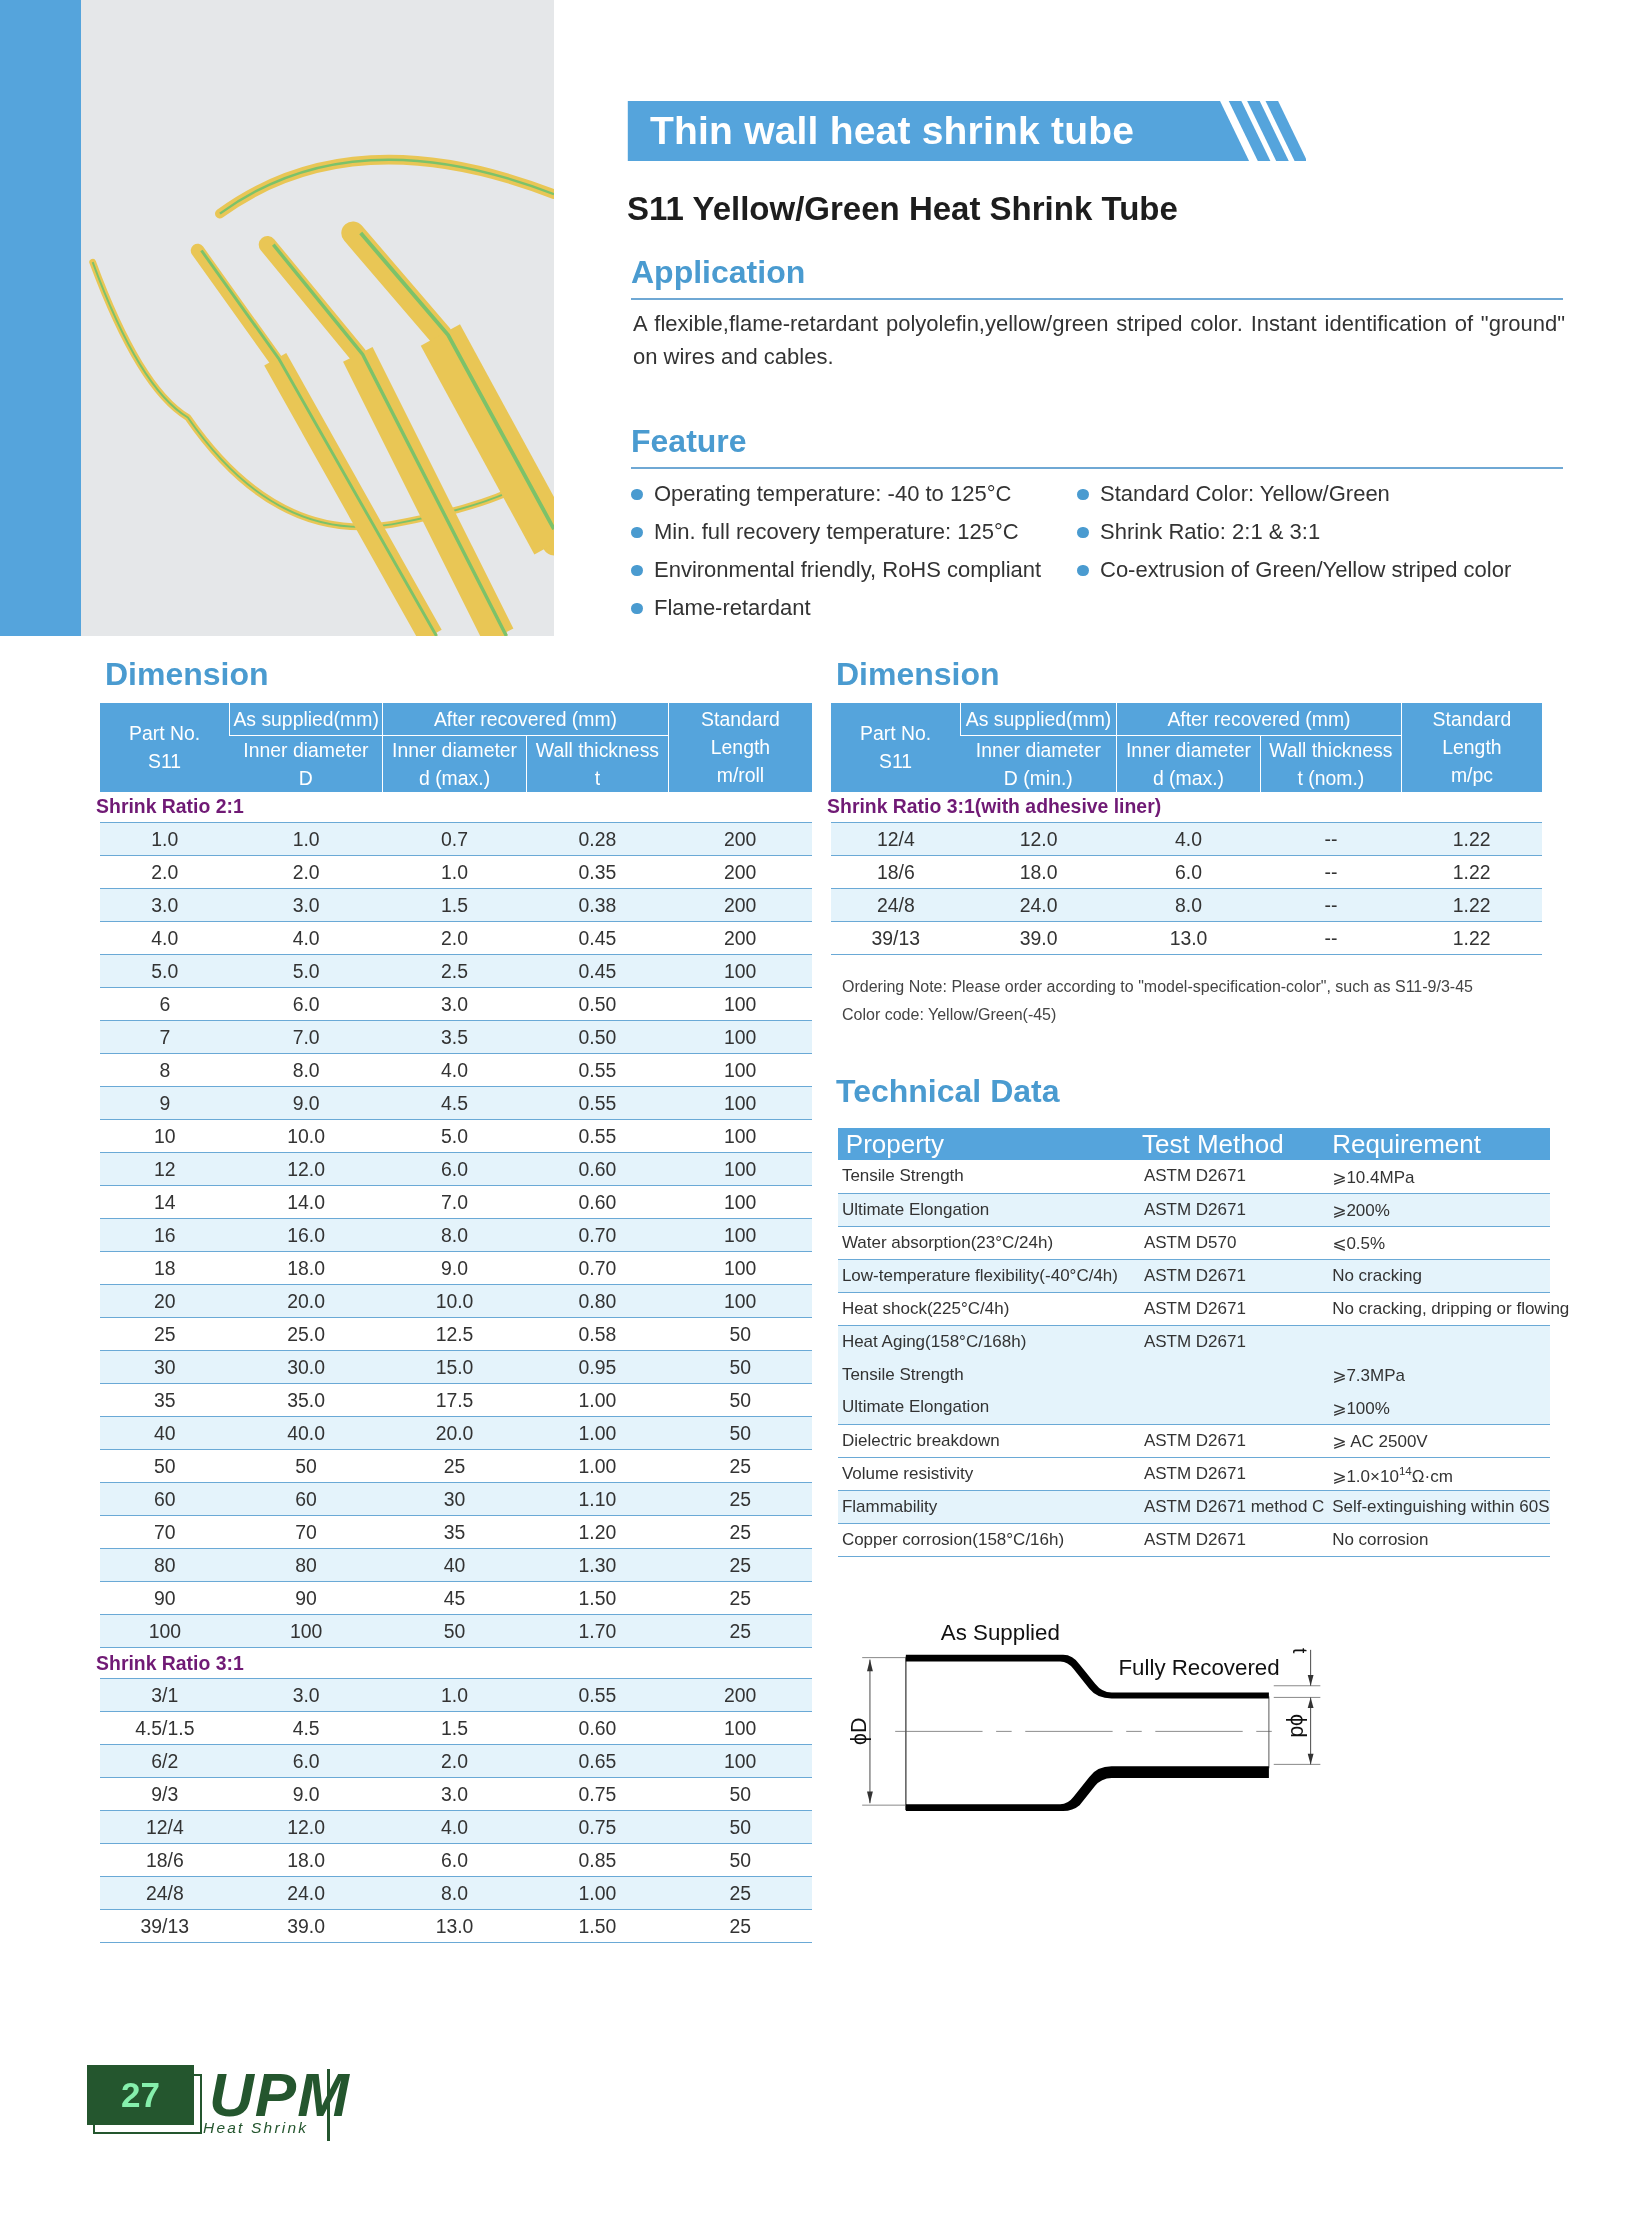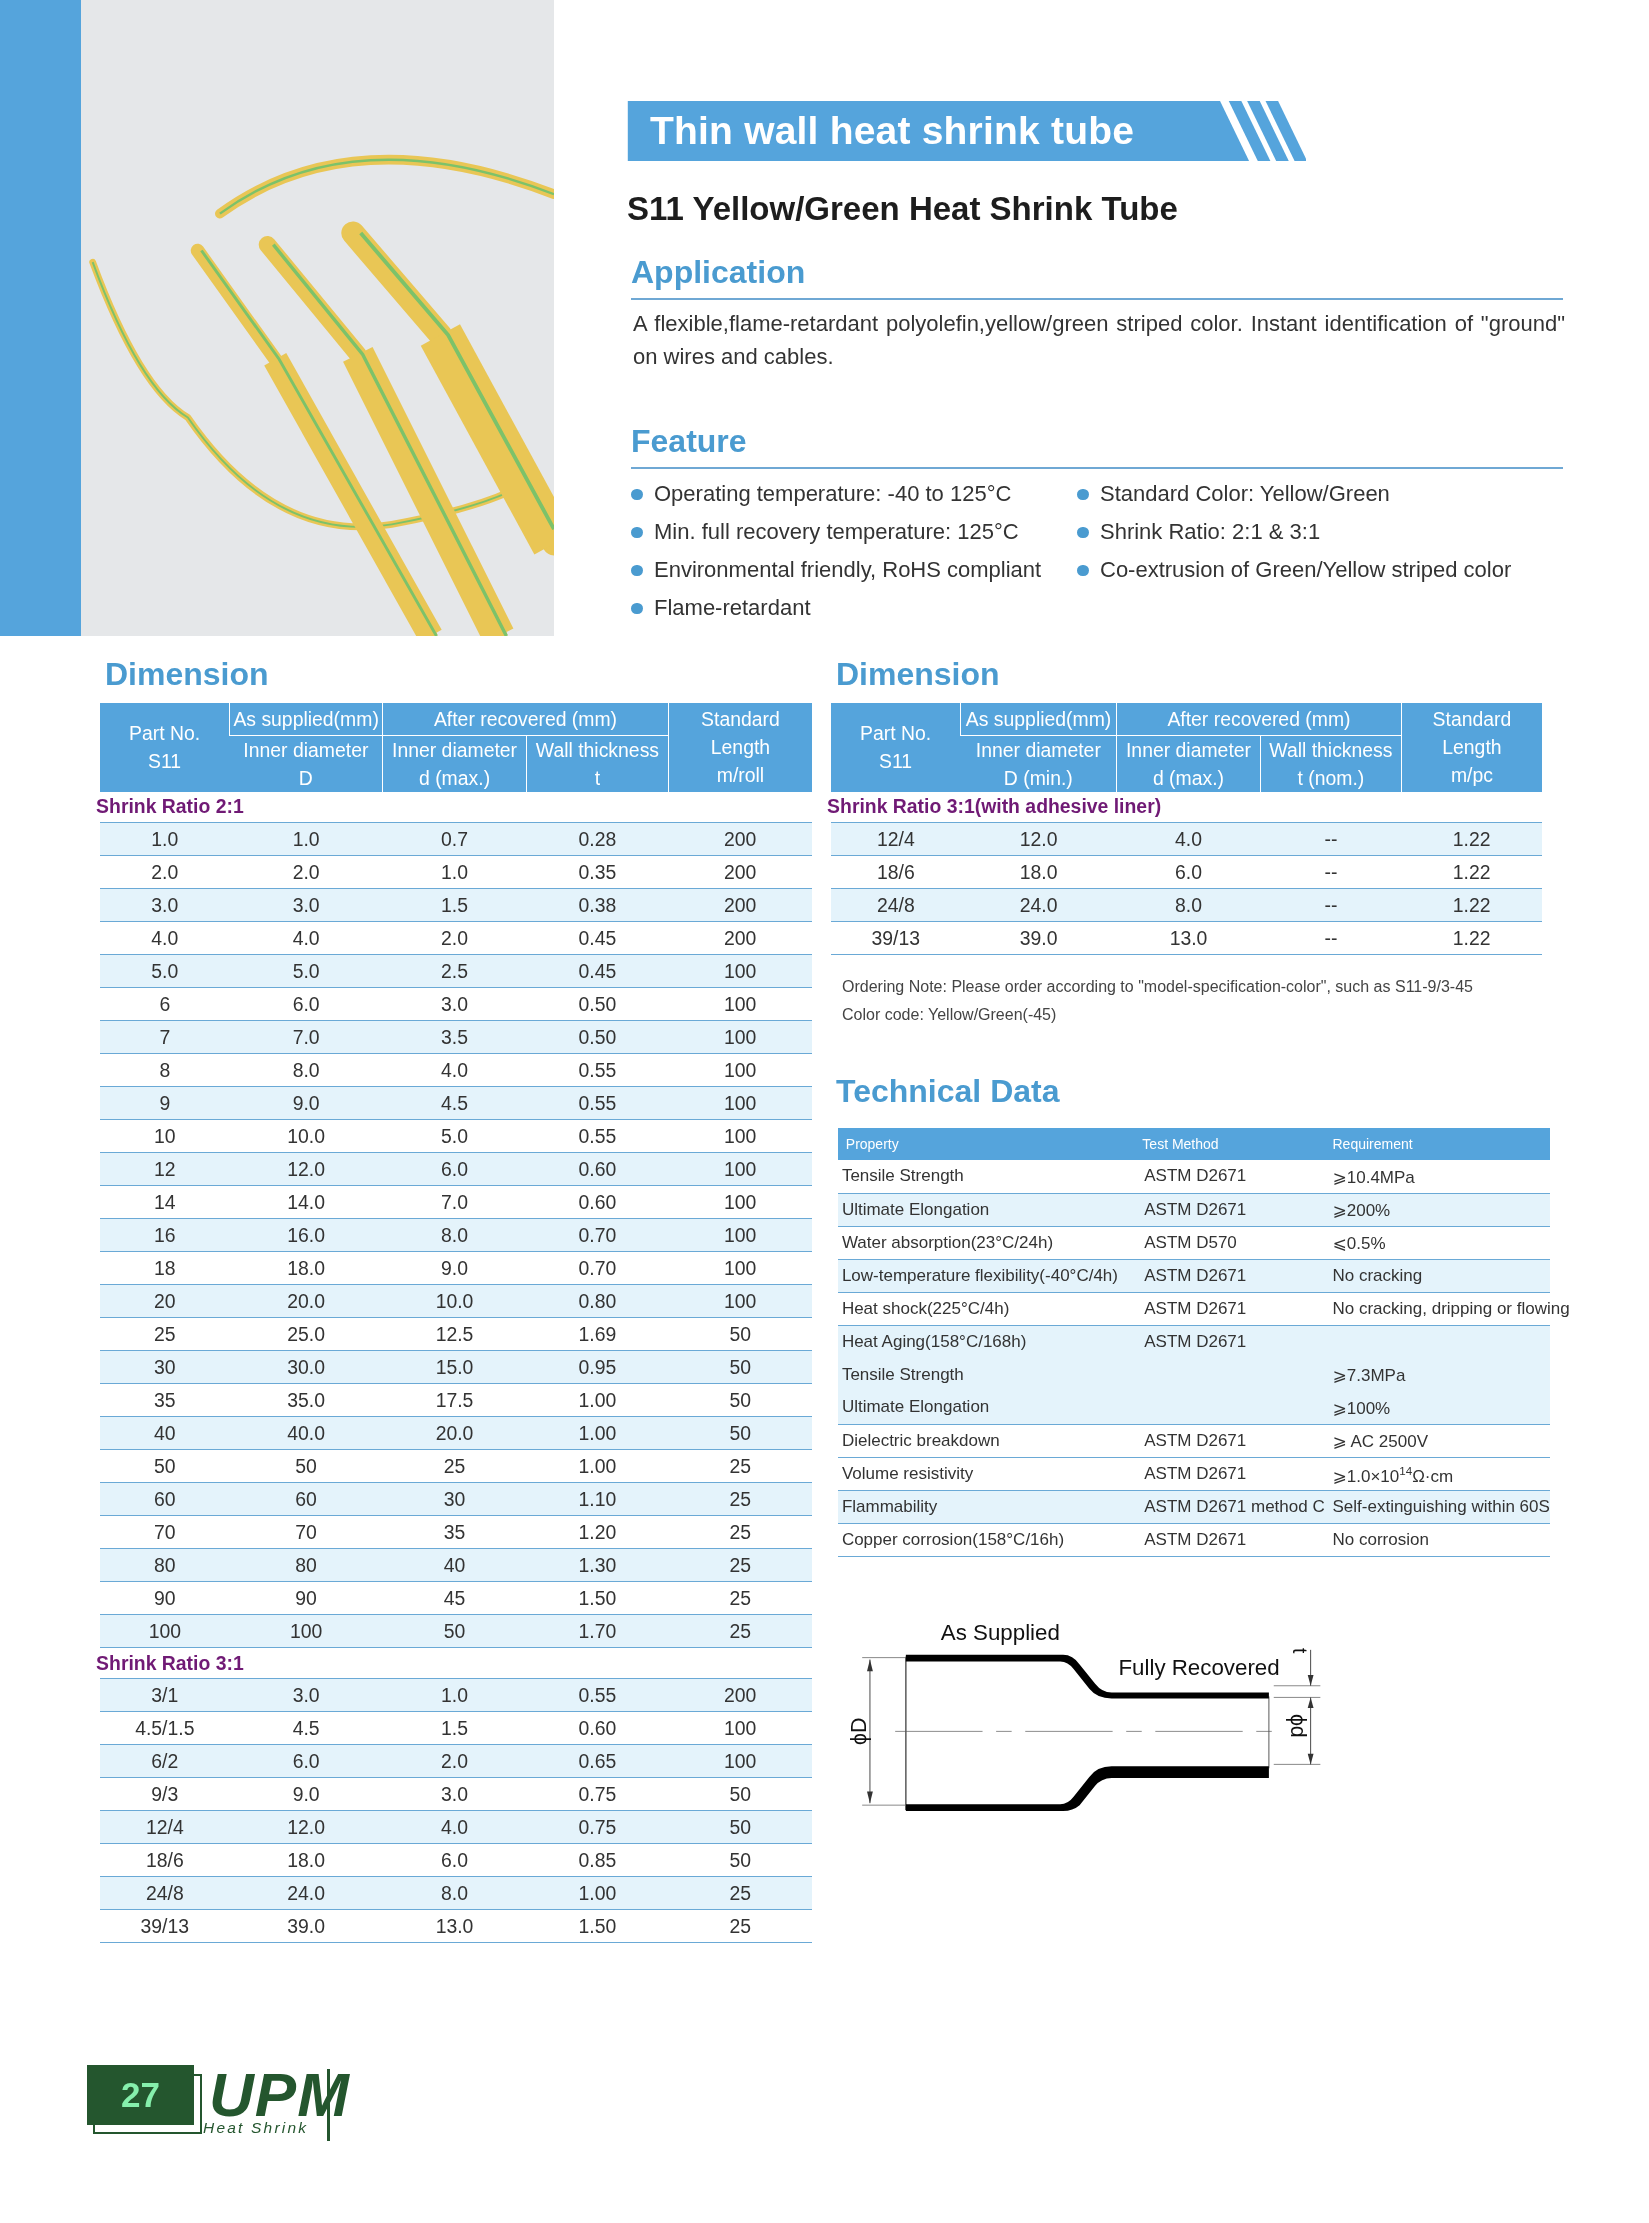--- a/index.html
+++ b/index.html
@@ -34,21 +34,21 @@
   .dtable .sub th { border-top: 1px solid #ffffff; }
   .dtable td { text-align: center; height: 33px; border-bottom: 1.9px solid #6aa9d6; white-space: nowrap; }
   .dtable tr.alt td { background: #e4f3fb; }
   .dtable tr.group td { border-bottom: 1.9px solid #6aa9d6; text-align: left; color: #701a75; font-weight: bold; font-size: 19.4px; height: 31px; padding-left: 0; position: relative; }
   .dtable tr.group td span { position: relative; left: -3.9px; }
 
   .note { position: absolute; left: 842px; font-size: 16px; color: #444; white-space: nowrap; }
 
   
   .ttable { position: absolute; left: 838px; top: 1128px; width: 712px; border-collapse: collapse; font-size: 17px; color: #333; }
-  .ttable th { background: #55a4dc; color: #fff; font-weight: normal; text-align: left; height: 32px; font-size: 14px; padding-left: 7.8px; }
+  .ttable th { background: #55a4dc; color: #fff; font-weight: normal; text-align: left; height: 32px; font-size: 26px; padding-left: 7.8px; }
   .ttable td { height: 33px; padding-left: 3.9px; white-space: nowrap; }
   .ttable tr.alt td { background: #e4f3fb; }
   .ttable tr.bd td { border-bottom: 1.9px solid #6aa9d6; }
   .ttable td.c3 { position: relative; }
   .ttable td.c3 span.ov { position: absolute; left: 7.8px; top: 6.8px; white-space: nowrap; }
   sup { font-size: 11.6px; vertical-align: 6.8px; }
 
   
   .diagram { position: absolute; left: 835px; top: 1611px; width: 563px; height: 233px; }
   .diagram svg { width: 563px; height: 233px; display: block; }
@@ -247,21 +247,21 @@
         <td>20</td>
         <td>20.0</td>
         <td>10.0</td>
         <td>0.80</td>
         <td>100</td>
       </tr>
       <tr>
         <td>25</td>
         <td>25.0</td>
         <td>12.5</td>
-        <td>1.69</td>
+        <td>0.58</td>
         <td>50</td>
       </tr>
       <tr class="alt">
         <td>30</td>
         <td>30.0</td>
         <td>15.0</td>
         <td>0.95</td>
         <td>50</td>
       </tr>
       <tr>

